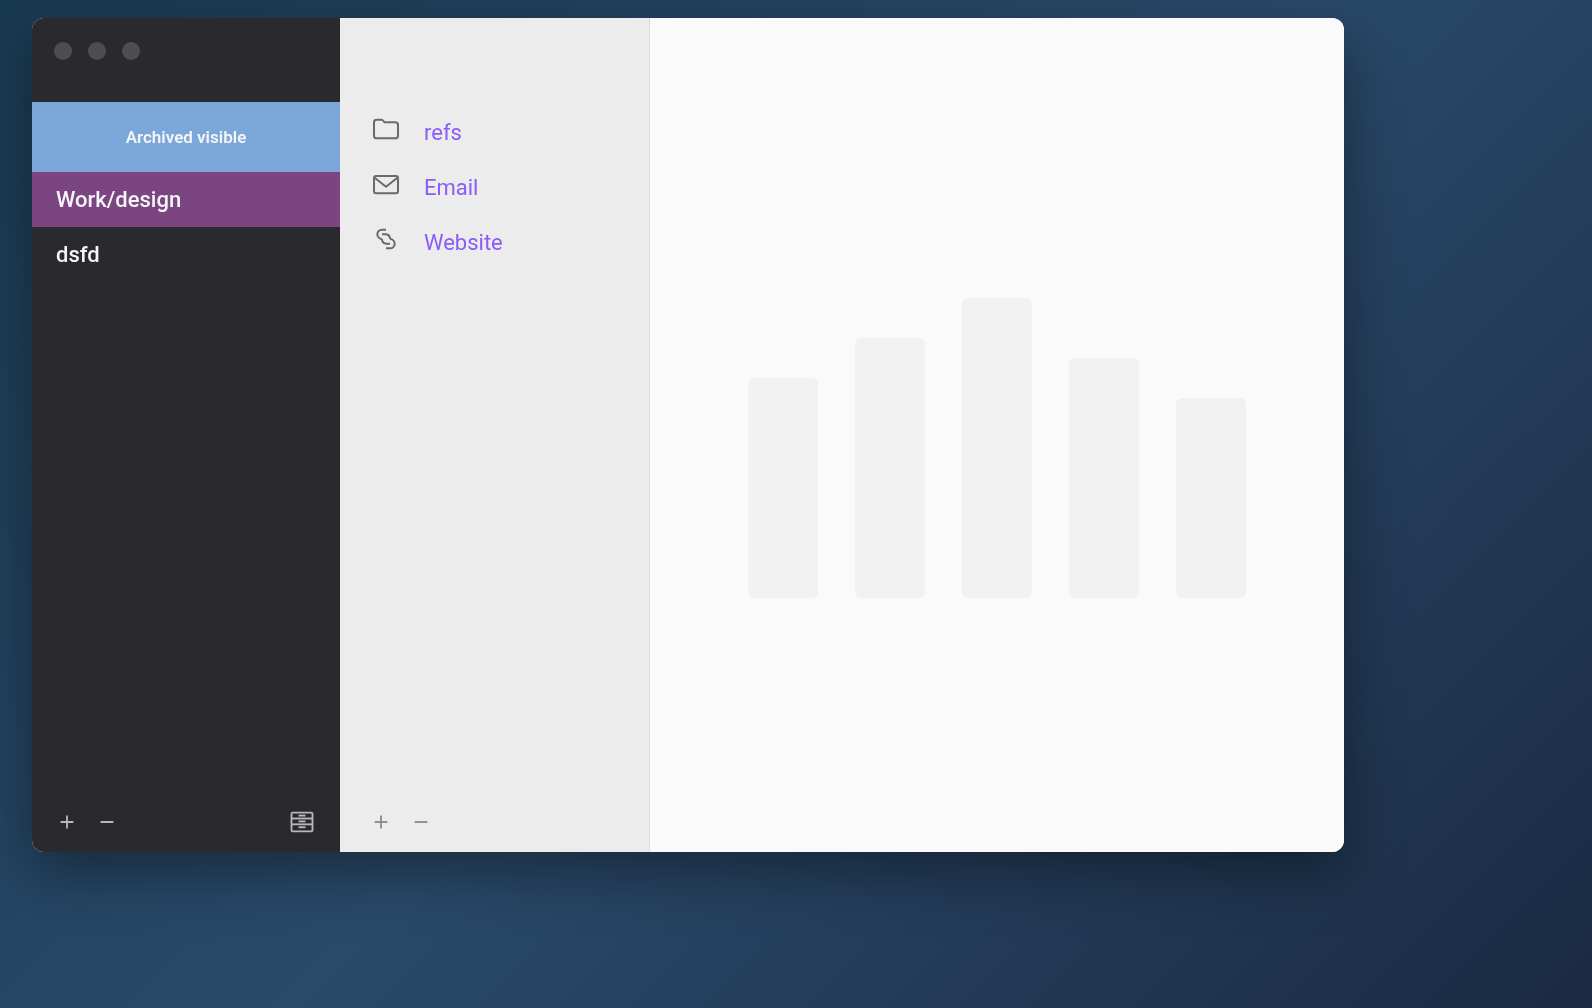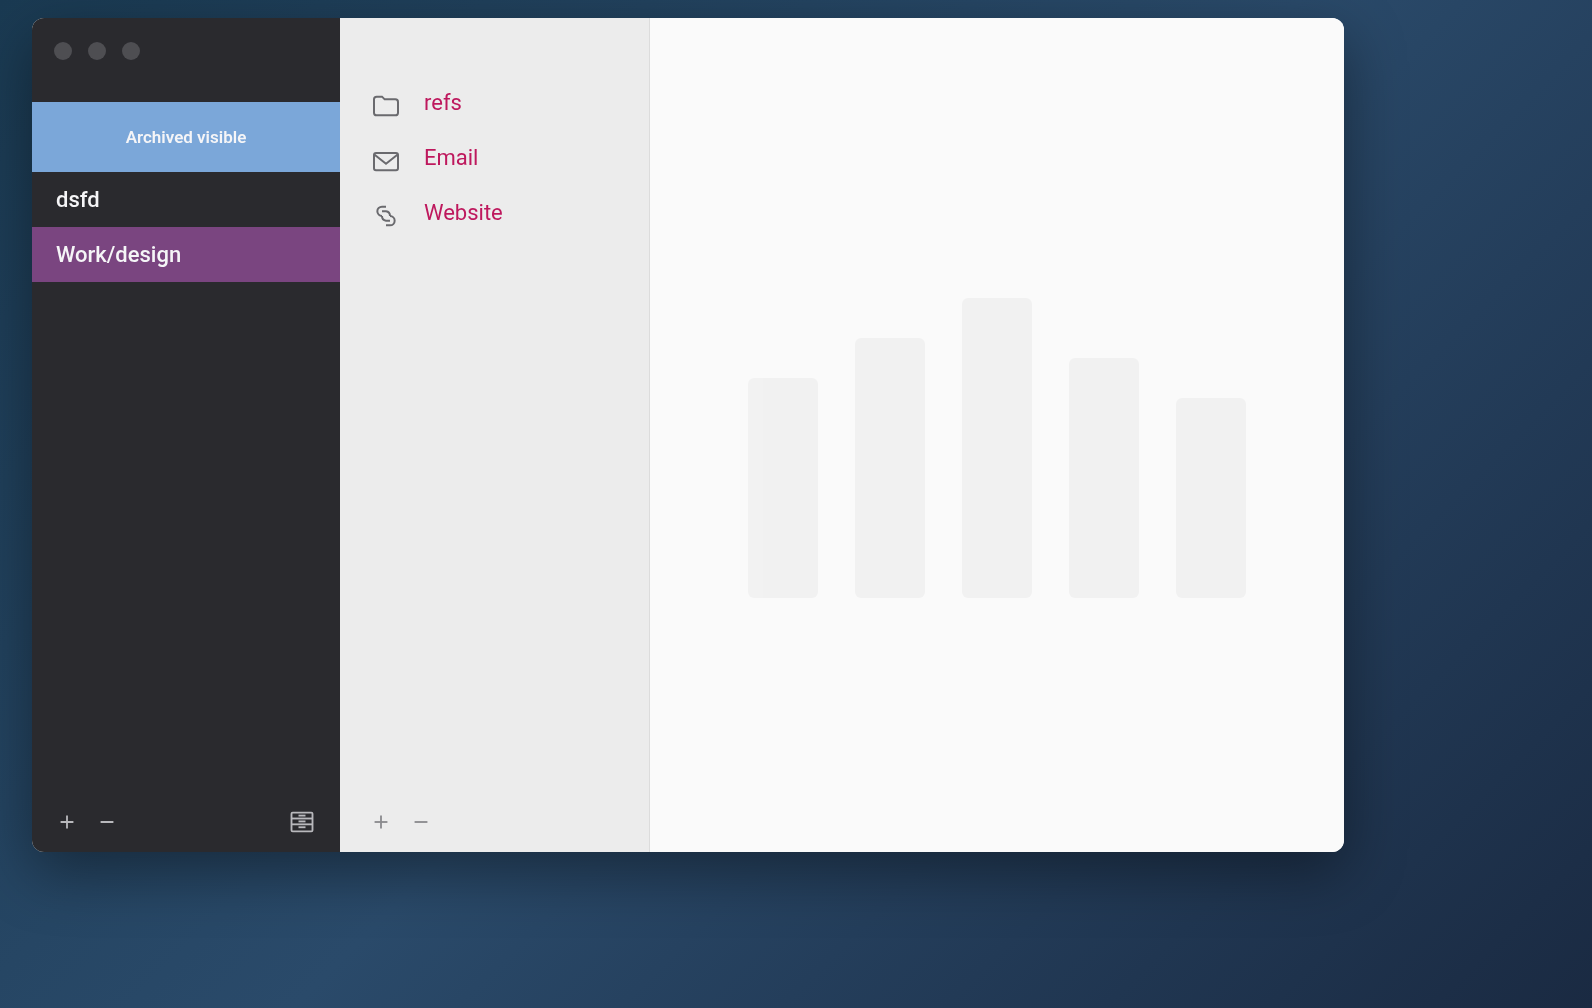--- a/index.html
+++ b/index.html
@@ -115,23 +115,23 @@
 
     .middle-items {
       padding-top: 72px;
       padding-left: 30px;
       padding-right: 20px;
     }
 
     .middle-item {
       height: 55px;
       display: flex;
-      align-items: flex-start;
+      align-items: flex-end;
       gap: 22px;
-      color: #be185d;
+      color: #8b5cf6;
       font-size: 22px;
       cursor: pointer;
     }
 
     .middle-item svg {
       color: #6a6a6e;
       flex-shrink: 0;
     }
 
     .middle-footer {
@@ -184,26 +184,26 @@
     <div class="titlebar">
       <div class="traffic-light"></div>
       <div class="traffic-light"></div>
       <div class="traffic-light"></div>
     </div>
 
     <div class="sidebar-header">
       <span>Archived visible</span>
     </div>
 
+    <div class="sidebar-item selected">
+      <span>Work/design</span>
+    </div>
+
     <div class="sidebar-item">
       <span>dsfd</span>
-    </div>
-
-    <div class="sidebar-item selected">
-      <span>Work/design</span>
     </div>
 
     <div class="sidebar-footer">
       <div class="icon-btn">
         <svg width="22" height="22" viewBox="0 0 24 24" fill="none" stroke="currentColor" stroke-width="2">
           <line x1="12" y1="5" x2="12" y2="19"></line>
           <line x1="5" y1="12" x2="19" y2="12"></line>
         </svg>
       </div>
       <div class="icon-btn">

